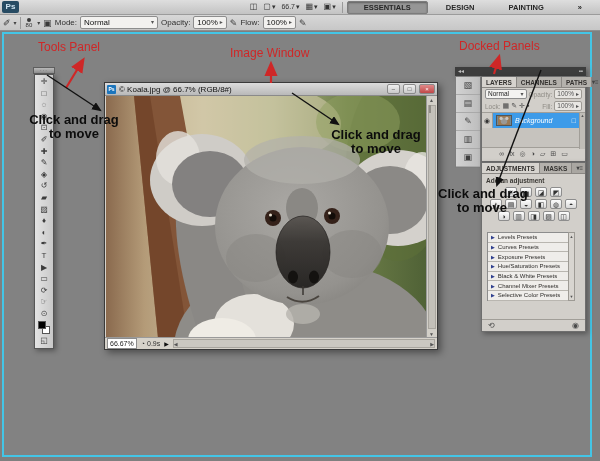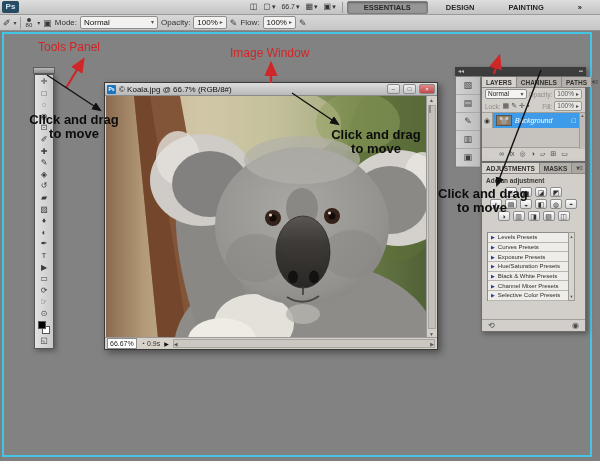--- a/index.html
+++ b/index.html
@@ -494,20 +494,21 @@
       </div>
     </div>
     <div id="adj-bottom">
       <span>⟲</span>
       <span>◉</span>
     </div>
   </div>
 
   <div class="red-label" style="left:38px; top:40px;">Tools Panel</div>
   <div class="red-label" style="left:230px; top:46px;">Image Window</div>
+  <div class="red-label" style="left:459px; top:39px;">Docked Panels</div>
 
   <div class="black-note" style="left:24px; top:113px; width:100px;">
     <div>Click and drag</div>
     <div>to move</div>
   </div>
   <div class="black-note" style="left:328px; top:128px; width:96px;">
     <div>Click and drag</div>
     <div>to move</div>
   </div>
   <div class="black-note" style="left:438px; top:187px; width:88px;">

